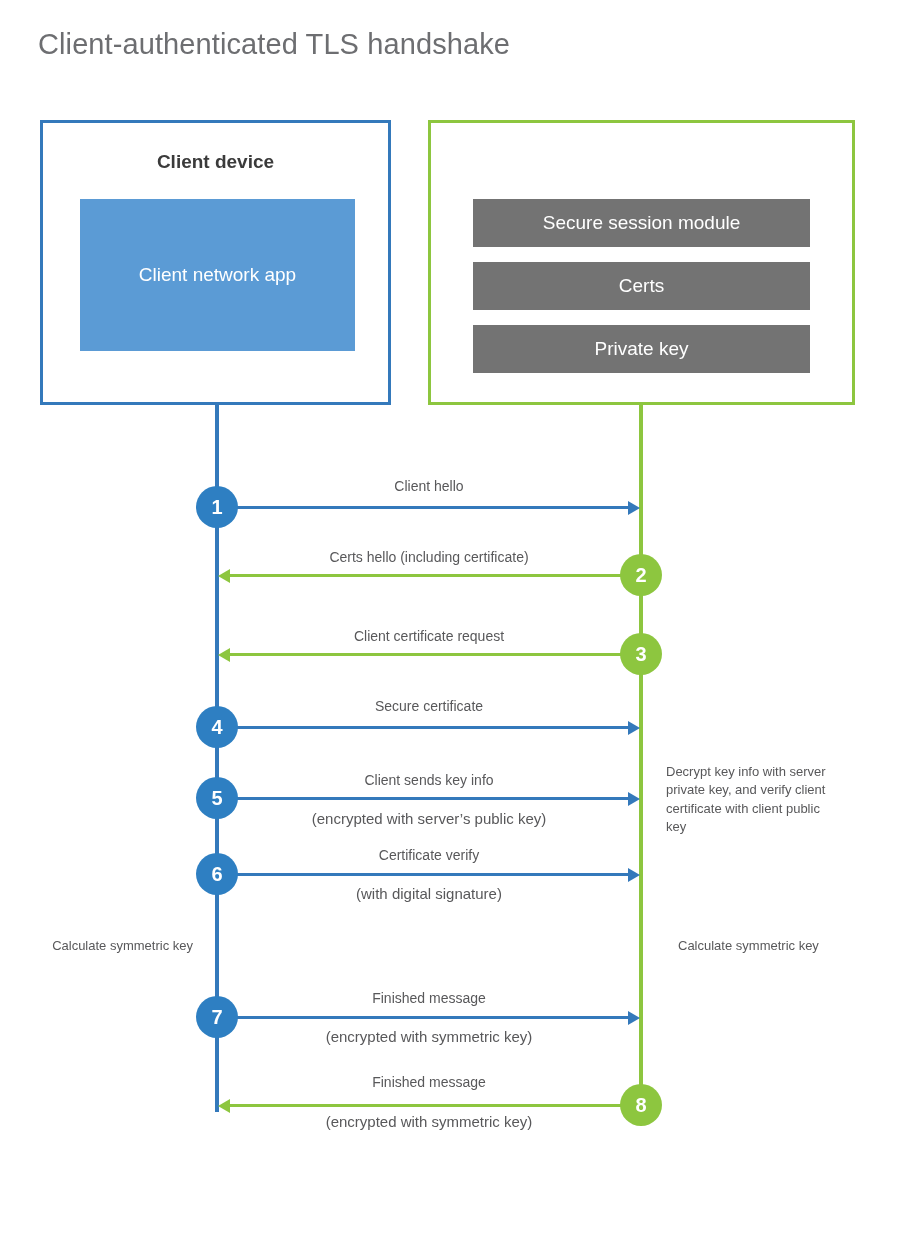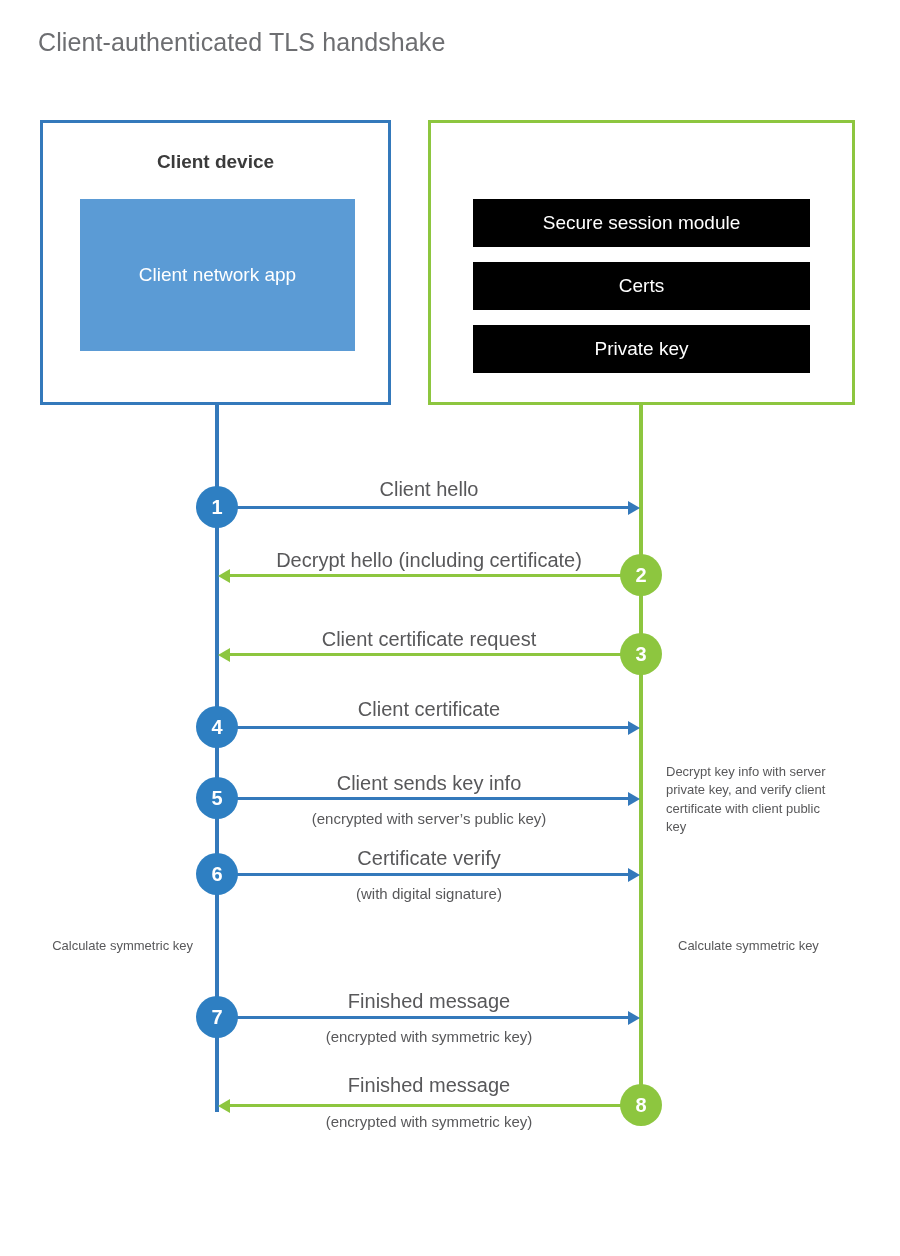--- a/index.html
+++ b/index.html
@@ -19,21 +19,21 @@
     position: absolute;
     left: 0; top: 0;
     width: 900px;
     height: 1256px;
   }
   
   .title {
     position: absolute;
     left: 38px;
     top: 28px;
-    font-size: 25px;
+    font-size: 29px;
     font-weight: 400;
     color: #6d6e71;
     letter-spacing: 0.1px;
     white-space: nowrap;
   }
   
   .party-box {
     position: absolute;
     background: #ffffff;
     box-sizing: border-box;
@@ -78,21 +78,21 @@
     left: 37px;
     top: 76px;
     width: 275px;
     height: 152px;
     background: #5b9bd5;
   }
   .inner-block.srv {
     left: 42px;
     width: 337px;
     height: 48px;
-    background: #000000;
+    background: #737373;
   }
   .inner-block.srv0 { top: 76px; }
   .inner-block.srv1 { top: 139px; }
   .inner-block.srv2 { top: 202px; }
 
   
   .lifeline {
     position: absolute;
     width: 4px;
   }
@@ -146,21 +146,21 @@
     font-size: 20px;
     font-weight: bold;
   }
   .step.blue { background: #2e7fc2; }
   .step.green { background: #8dc63f; }
 
   
   .msg-label {
     position: absolute;
     text-align: center;
-    font-size: 20px;
+    font-size: 14px;
     color: #58585a;
     white-space: nowrap;
   }
   .msg-sub {
     position: absolute;
     text-align: center;
     font-size: 15px;
     color: #58585a;
     white-space: nowrap;
   }
@@ -195,33 +195,33 @@
 
   <div class="lifeline client"></div>
   <div class="lifeline server"></div>
 
   <div class="msg-label" style="left:217px; top:478px; width:424px;">Client hello</div>
   <div class="arrow blue" style="left:217px; top:506px; width:412px;">
     <span class="head right"></span>
   </div>
   <div class="step blue" style="left:196px; top:486px;">1</div>
 
-  <div class="msg-label" style="left:217px; top:549px; width:424px;">Decrypt hello (including certificate)</div>
+  <div class="msg-label" style="left:217px; top:549px; width:424px;">Certs hello (including certificate)</div>
   <div class="arrow green" style="left:229px; top:574px; width:412px;">
     <span class="head left"></span>
   </div>
   <div class="step green" style="left:620px; top:554px;">2</div>
 
   <div class="msg-label" style="left:217px; top:628px; width:424px;">Client certificate request</div>
   <div class="arrow green" style="left:229px; top:653px; width:412px;">
     <span class="head left"></span>
   </div>
   <div class="step green" style="left:620px; top:633px;">3</div>
 
-  <div class="msg-label" style="left:217px; top:698px; width:424px;">Client certificate</div>
+  <div class="msg-label" style="left:217px; top:698px; width:424px;">Secure certificate</div>
   <div class="arrow blue" style="left:217px; top:726px; width:412px;">
     <span class="head right"></span>
   </div>
   <div class="step blue" style="left:196px; top:706px;">4</div>
 
   <div class="msg-label" style="left:217px; top:772px; width:424px;">Client sends key info</div>
   <div class="arrow blue" style="left:217px; top:797px; width:412px;">
     <span class="head right"></span>
   </div>
   <div class="msg-sub" style="left:217px; top:810px; width:424px;">(encrypted with server’s public key)</div>

